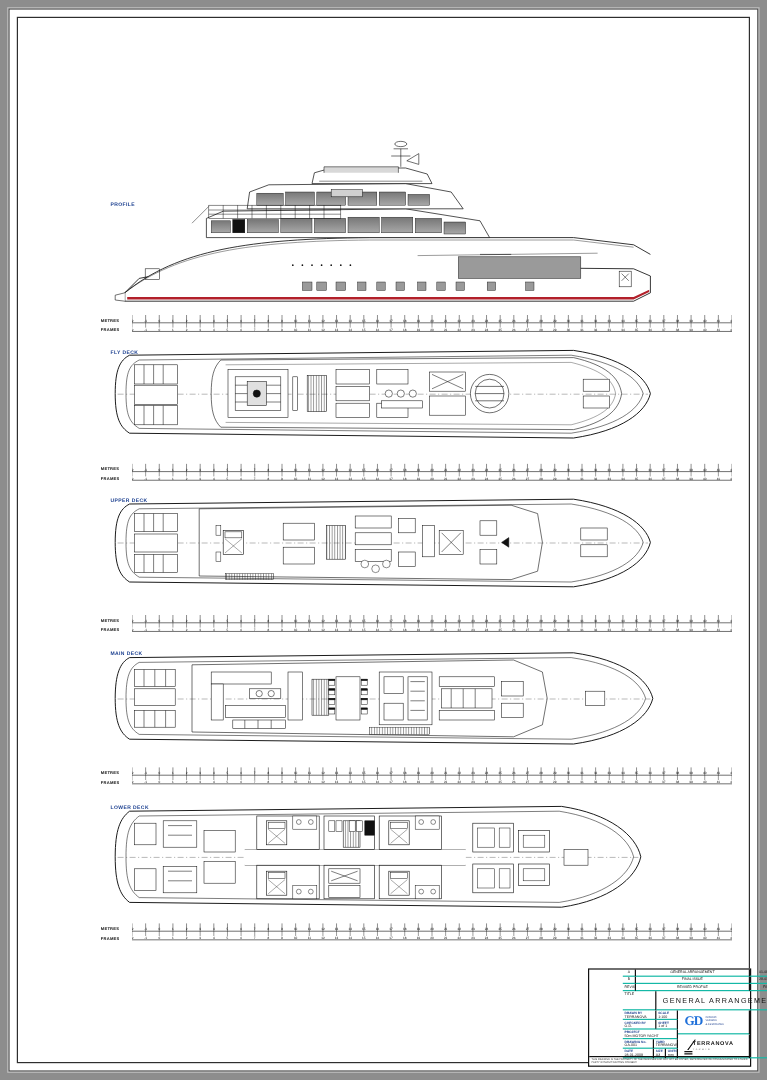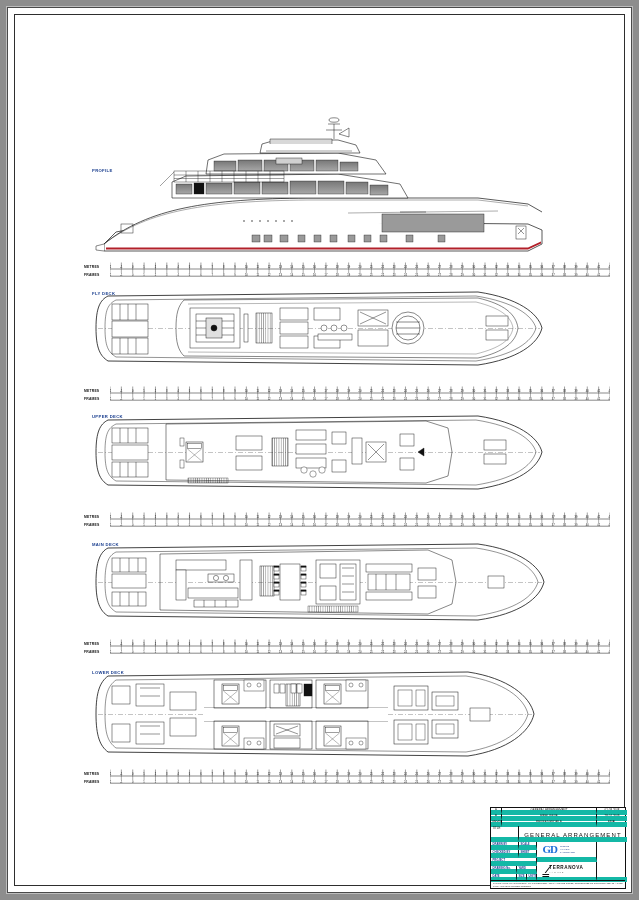--- a/index.html
+++ b/index.html
@@ -17,22 +17,22 @@
 
   
   .ruler{position:absolute;height:16px;}
   .ruler .rname{position:absolute;left:0;font-size:3.4px;font-weight:bold;color:#111;letter-spacing:.2px;}
   .ruler .rname.m{top:2.5px;}
   .ruler .rname.f{top:10.5px;}
   .rule-svg{position:absolute;left:26px;top:0;}
 
   
   .tb{position:absolute;border:1px solid #111;background:#fff;box-sizing:border-box;}
-  .tb .cell{position:absolute;box-sizing:border-box;border-right:1px solid #111;border-bottom:5px solid #14b8a6;
-            font-size:2.9px;color:#111;padding:1px 1.5px;overflow:hidden;line-height:1.25;}
+  .tb .cell{position:absolute;box-sizing:border-box;border-right:1px solid #111;border-bottom:1px solid #14b8a6;
+            font-size:2.9px;color:#111;padding:1px 1.5px;overflow:hidden;line-height:1.25;margin-left:28px;}
   .tb .cell.nr{border-right:none;}
   .tb .lbl{color:#1b3f8f;font-weight:bold;font-size:2.7px;display:block;}
   .tb .val{color:#111;font-size:3px;display:block;}
   .tb .big{font-size:6px;letter-spacing:1.1px;text-align:center;color:#111;}
   .tb .ctr{text-align:center;}
   .tb .foot{position:absolute;left:0;right:0;bottom:0;height:8px;border-top:1px solid #111;
             font-size:2.1px;color:#333;padding:1px 2px;box-sizing:border-box;line-height:1.2;}
 
   .gd-logo{font-family:"Liberation Serif",serif;font-weight:bold;font-size:11px;color:#1e6fd9;
            letter-spacing:-1px;}

